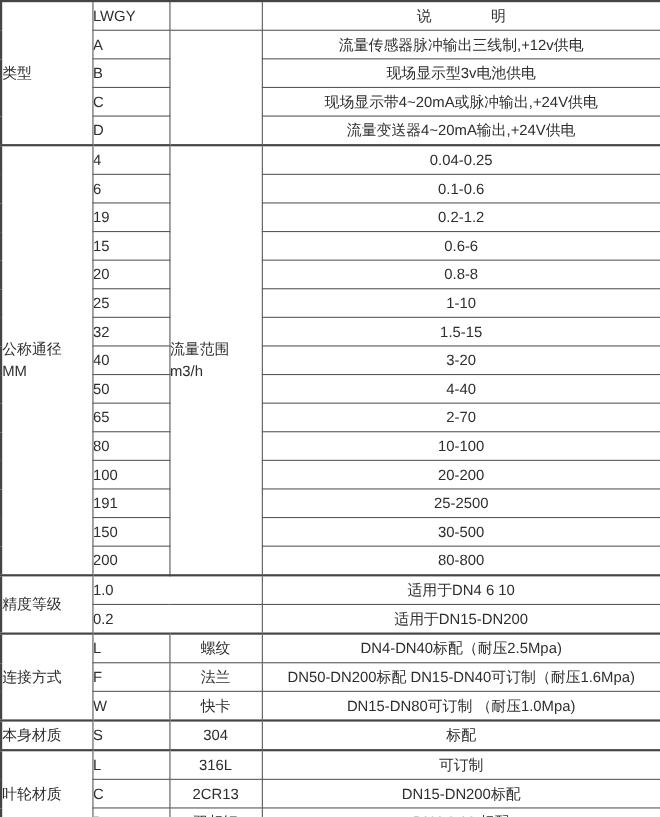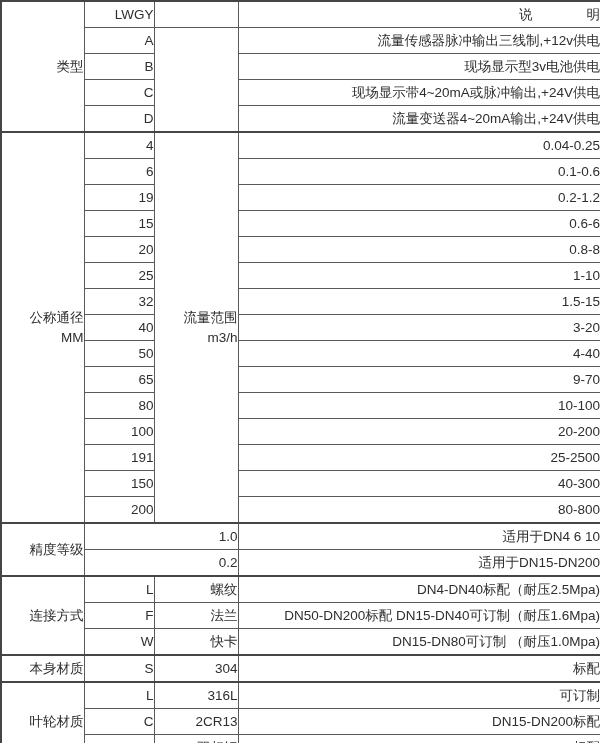--- a/index.html
+++ b/index.html
@@ -30,22 +30,22 @@
     height: 25px;
     vertical-align: middle;
     white-space: pre-line;
     line-height: 1.45;
     overflow: hidden;
     padding: 0;
   }
   table.spec tr.section td {
     border-top: 2px solid #454545;
   }
-  td.center { text-align: right; }
-  td.left   { text-align: right; padding: 0 4px; }
+  td.center { text-align: left; }
+  td.left   { text-align: center; padding: 0 4px; }
   td.tall   { line-height: 1.65; }
 </style>
 </head>
 <body>
 
 <div class="page">
   <table class="spec">
     <colgroup>
         <col style="width: 83px;">
         <col style="width: 70px;">
@@ -111,37 +111,37 @@
         <tr>
           <td class="center">40</td>
           <td class="left">3-20</td>
         </tr>
         <tr>
           <td class="center">50</td>
           <td class="left">4-40</td>
         </tr>
         <tr>
           <td class="center">65</td>
-          <td class="left">9-70</td>
+          <td class="left">2-70</td>
         </tr>
         <tr>
           <td class="center">80</td>
           <td class="left">10-100</td>
         </tr>
         <tr>
           <td class="center">100</td>
           <td class="left">20-200</td>
         </tr>
         <tr>
           <td class="center">191</td>
           <td class="left">25-2500</td>
         </tr>
         <tr>
           <td class="center">150</td>
-          <td class="left">40-300</td>
+          <td class="left">30-500</td>
         </tr>
         <tr>
           <td class="center">200</td>
           <td class="left">80-800</td>
         </tr>
         <tr class="section">
           <td rowspan="2" class="center">精度等级</td>
           <td colspan="2" class="center">1.0</td>
           <td class="left">适用于DN4 6 10</td>
         </tr>

